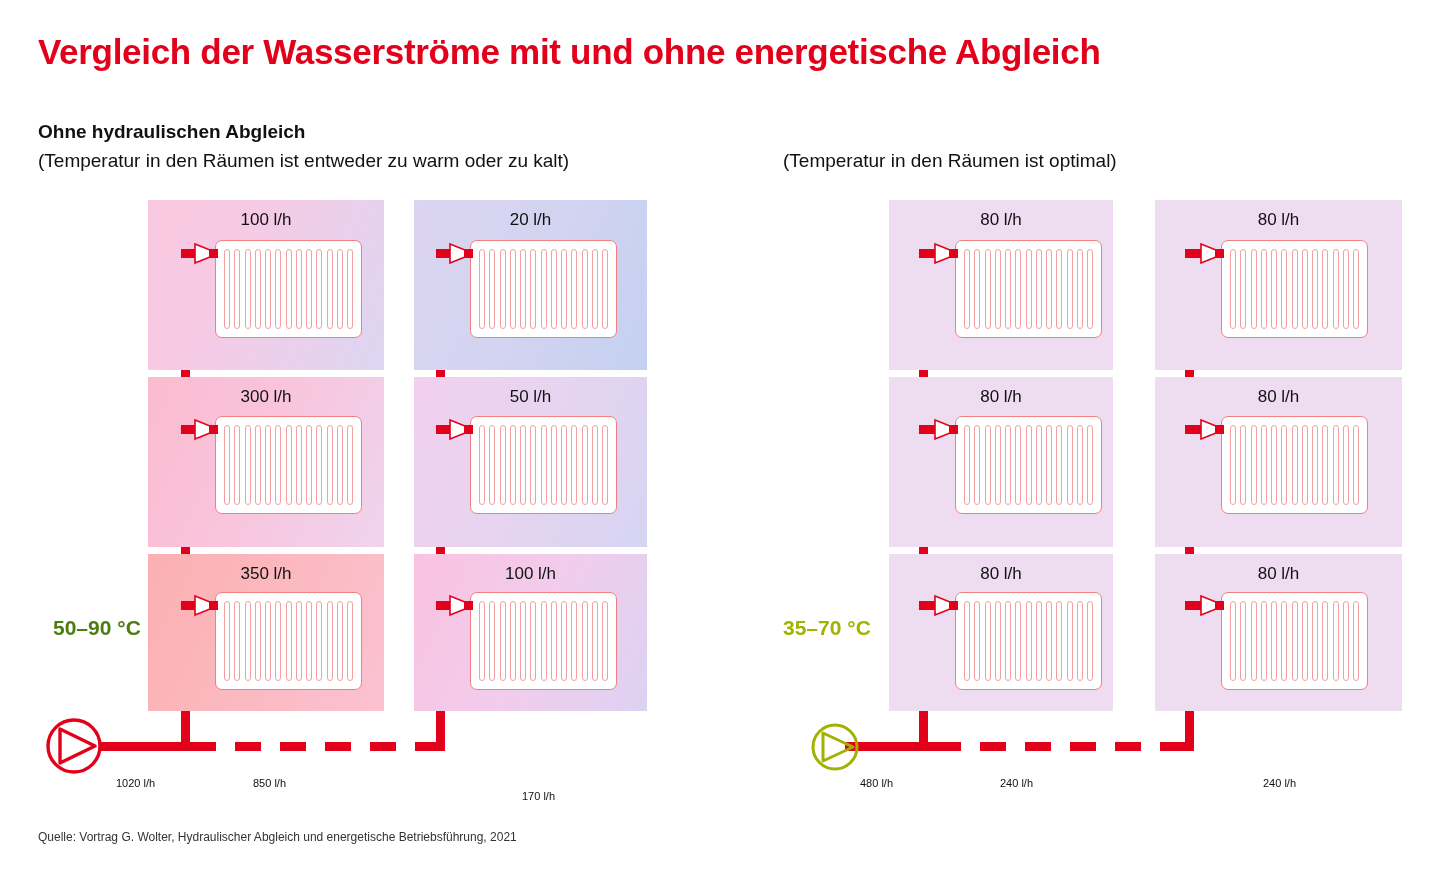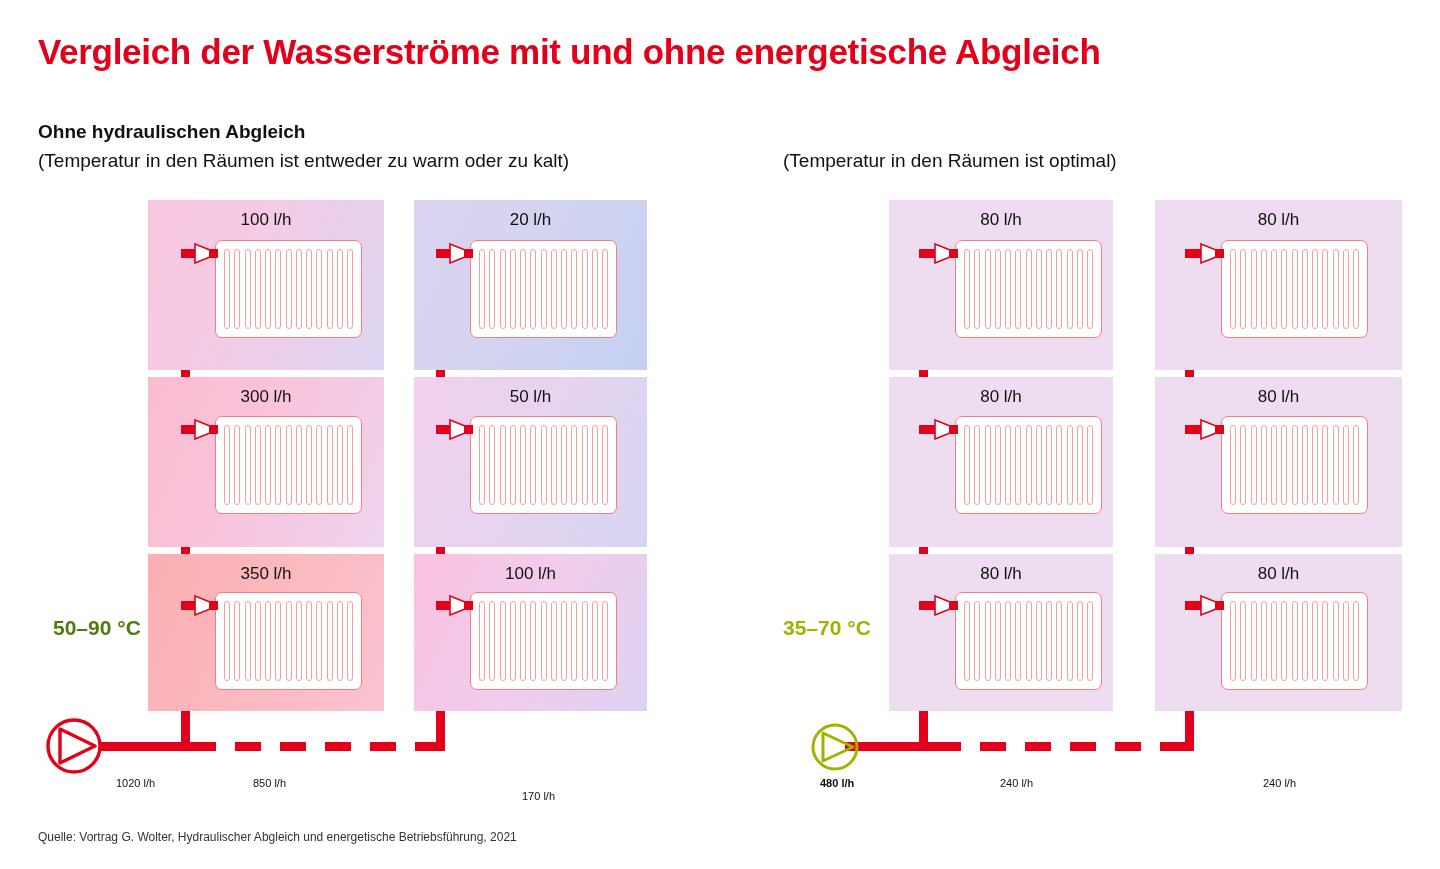--- a/index.html
+++ b/index.html
@@ -531,19 +531,19 @@
     <svg width="30" height="22" viewBox="0 0 30 22">
         <path d="M2 2 L17 8 L17 15 L2 21 Z" fill="#ffffff" stroke="#E2001A" stroke-width="1.6"></path>
         <rect x="16" y="7" width="9" height="9" fill="#E2001A"></rect>
       </svg>
   </div>
 
   <div class="flow" style="left:116px; top:777px;">1020 l/h</div>
   <div class="flow" style="left:253px; top:777px;">850 l/h</div>
   <div class="flow" style="left:522px; top:777px;margin-top:13px;">170 l/h</div>
 
-  <div class="flow" style="left:820px; top:777px;font-weight:bold;">480 l/h</div>
+  <div class="flow" style="left:860px; top:777px;">480 l/h</div>
   <div class="flow" style="left:1000px; top:777px;">240 l/h</div>
   <div class="flow" style="left:1263px; top:777px;">240 l/h</div>
 
   <div class="source">Quelle: Vortrag G. Wolter, Hydraulischer Abgleich und energetische Betriebsführung, 2021</div>
 
 </div>
 
 </body></html>

